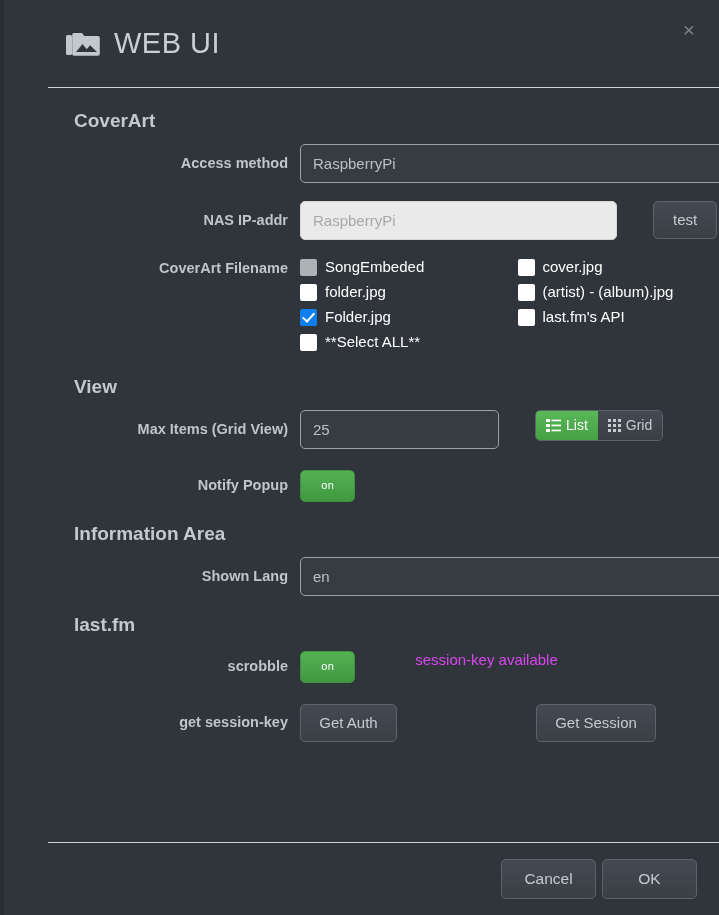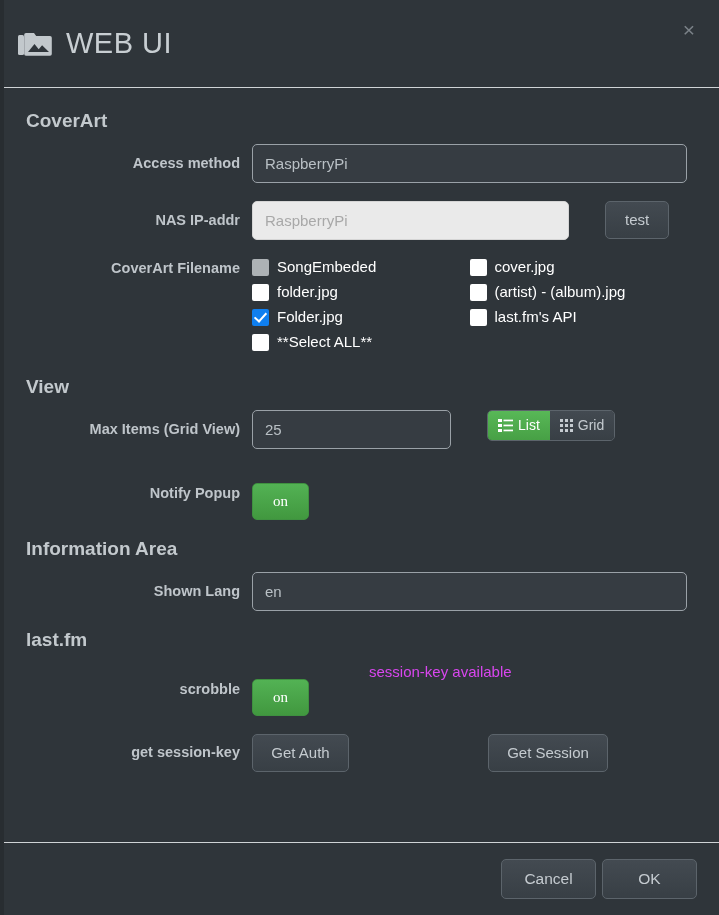--- a/index.html
+++ b/index.html
@@ -9,20 +9,21 @@
     background: #2f353a;
     font-family: "Liberation Sans", sans-serif;
     overflow: hidden;
   }
   .modal {
     position: relative;
     width: 719px; height: 915px;
     background: #2f353a;
     display: flex;
     flex-direction: column;
+    padding-left: 48px;
   }
   .edge-strip {
     position: absolute;
     left: 0; top: 0; bottom: 0;
     width: 4px;
     background: #282d31;
     z-index: 5;
   }
 
   
@@ -132,25 +133,24 @@
     padding: 9px 18px;
     cursor: pointer;
     line-height: 1.2;
   }
   .btn-test { margin-left: 36px; padding: 9px 19px; }
   .btn-green {
     background: linear-gradient(180deg, #53b254 0%, #41983f 100%);
     border: 1px solid #3f9140;
     color: #ffffff;
     padding: 9px 20px;
-    font-size: 15px;
-    border-radius: 5px;
-    cursor: pointer;
-    font-family: Liberation Serif, serif;
-    margin-top: 16px;
+    font-size: 11px;
+    border-radius: 5px;
+    cursor: pointer;
+    font-family: Liberation Mono, monospace;
   }
   .btn-auth { min-width: 97px; }
   .btn-session { margin-left: 139px; min-width: 120px; }
 
   
   .checkbox-grid {
     display: flex;
     flex-wrap: wrap;
     width: 435px;
   }

